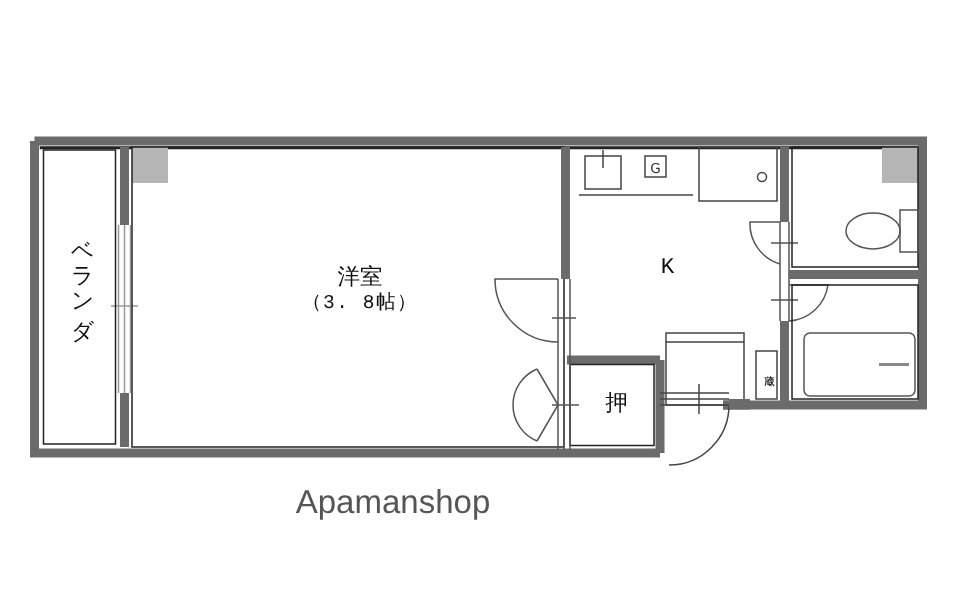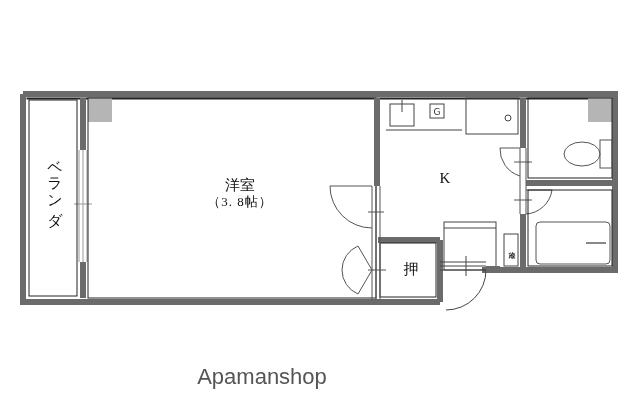--- a/index.html
+++ b/index.html
@@ -1,21 +1,21 @@
 <!DOCTYPE html>
 <html><head>
 <meta charset="utf-8">
 <style>
   html, body { margin:0; padding:0; background:#ffffff; }
   body { width:640px; height:400px; position:relative; overflow:hidden; font-family:"DejaVu Sans", sans-serif; }
   #plan { position:absolute; left:0; top:0; width:640px; height:400px; }
-  .label { position:absolute; color:#111; font-family:Liberation Serif, serif; text-align:center; }
+  .label { position:absolute; color:#111; font-family:Liberation Mono, monospace; text-align:center; }
   .room-name { font-size:15px; line-height:17px; }
   .room-size { font-size:13px; line-height:15px; letter-spacing:1px; }
-  .brand { position:absolute; left:0; width:524px; top:322px; text-align:center; font-family:"Liberation Sans", sans-serif; font-size:22px; color:#555555;margin-top:42px; }
+  .brand { position:absolute; left:0; width:524px; top:322px; text-align:center; font-family:"Liberation Sans", sans-serif; font-size:22px; color:#555555; }
   .vert { position:absolute; font-size:15px; line-height:19px; width:18px; text-align:center; color:#111; }
 </style>
 </head>
 <body>
 
 <svg id="plan" viewBox="0 0 640 400" xmlns="http://www.w3.org/2000/svg">
 
   <g fill="none" stroke="#6b6b6b" stroke-width="6">
 
     <path d="M23 94 L615 94 L615 270 L482 270 L482 270"></path>

